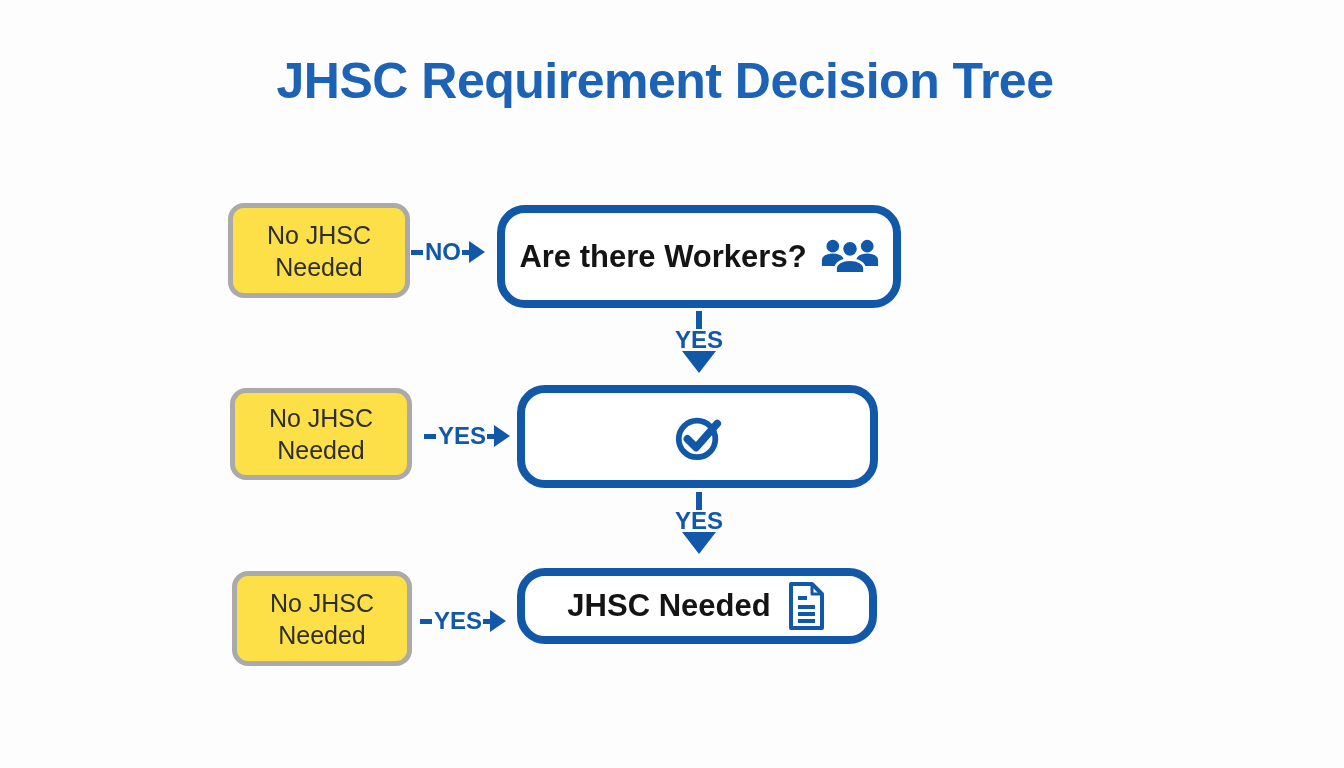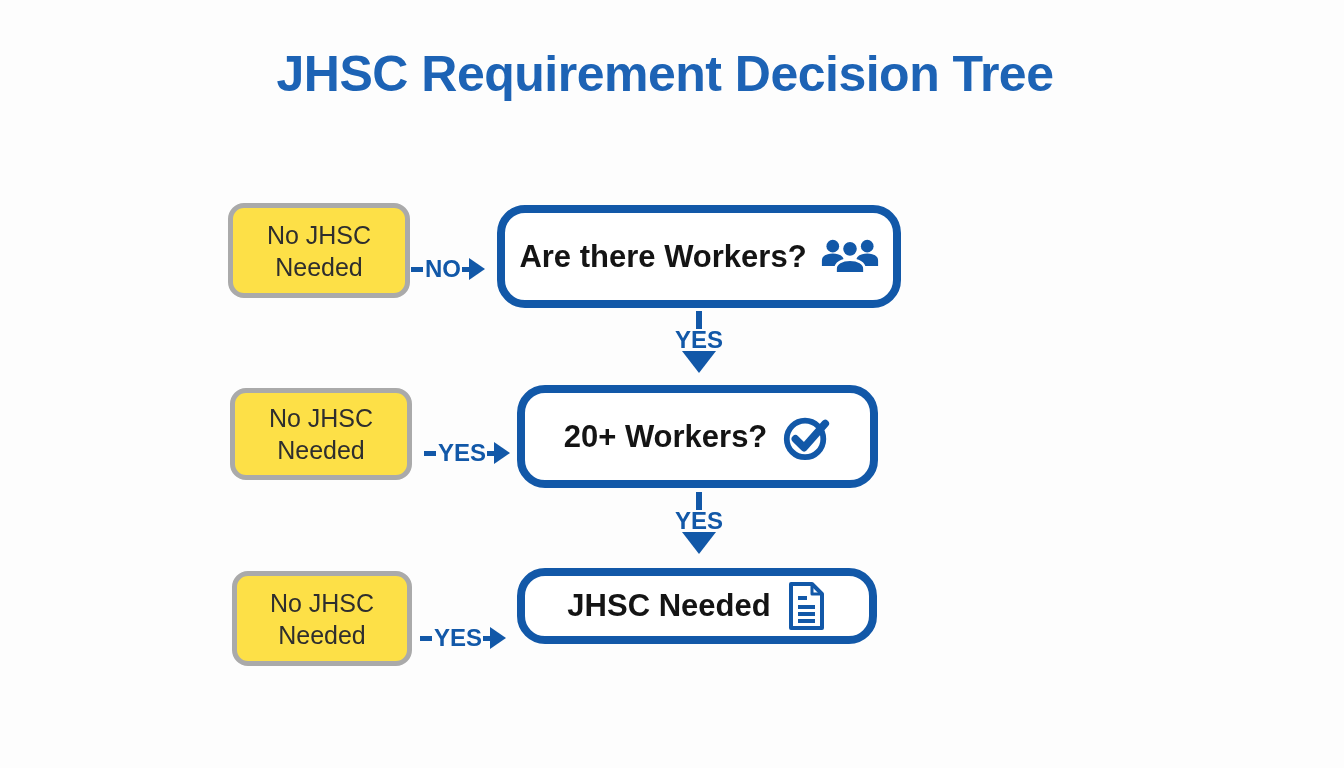--- a/index.html
+++ b/index.html
@@ -8,40 +8,40 @@
     --gray-border:#aaaaaa;
     --box-text:#141414;
     --outcome-text:#2e2e2e;
     --background:#fdfdfd;
   }
   *{box-sizing:border-box;margin:0;padding:0;}
   body{font-family:"Liberation Sans","DejaVu Sans",sans-serif;background:#fff;}
   .canvas{position:relative;width:1344px;height:768px;background:var(--background);overflow:hidden;}
 
   .page-title{
-    position:absolute;top:45px;left:0;width:1330px;text-align:center;
+    position:absolute;top:52px;left:0;width:1330px;text-align:center;
     font-size:50px;font-weight:700;letter-spacing:-0.5px;color:var(--title-blue);
   }
 
   .outcome-box{
     position:absolute;display:flex;align-items:center;justify-content:center;
     border:5px solid var(--gray-border);border-radius:16px;background:#fde047;
     color:var(--outcome-text);font-size:25px;line-height:1.28;text-align:center;
   }
   .outcome-box .outcome-text{display:block;width:150px;}
 
   .decision-box{
     position:absolute;display:flex;align-items:center;justify-content:center;gap:14px;
     border:8px solid var(--blue);border-radius:28px;background:#fff;
     color:var(--box-text);font-size:31px;font-weight:700;white-space:nowrap;
   }
   .decision-box svg{flex:0 0 auto;color:var(--blue);}
 
   .h-arrow{
-    position:absolute;display:flex;align-items:center;color:var(--blue);margin-top:17px;
+    position:absolute;display:flex;align-items:center;color:var(--blue);
   }
   .h-dash{width:12px;height:5px;background:var(--blue);margin-right:2px;}
   .h-label{font-size:24px;font-weight:800;letter-spacing:0;}
   .h-shaft{width:7px;height:5px;background:var(--blue);margin-left:1px;}
   .h-head{width:0;height:0;border-top:11px solid transparent;border-bottom:11px solid transparent;border-left:16px solid var(--blue);}
 
   .v-arrow{
     position:absolute;display:flex;flex-direction:column;align-items:center;color:var(--blue);
   }
   .v-line{width:6px;height:18px;background:var(--blue);}
@@ -102,21 +102,20 @@
   <div class="outcome-box r2-outcome">
     <span class="outcome-text">No JHSC Needed</span>
   </div>
   <div class="h-arrow r2-harrow">
     <span class="h-dash"></span>
     <span class="h-label">YES</span>
     <span class="h-shaft"></span>
     <span class="h-head"></span>
   </div>
   <div class="decision-box r2-decision">
-    <span>20+ Workers?</span>
     <svg width="50" height="50" viewBox="0 0 52 52" aria-hidden="true">
       <circle cx="25" cy="28" r="19" fill="none" stroke="currentColor" stroke-width="6"></circle>
       <path d="M15 28 l9 9 L46 12" fill="none" stroke="currentColor" stroke-width="8" stroke-linecap="round" stroke-linejoin="round"></path>
     </svg>
   </div>
 
   <div class="v-arrow varrow-2">
     <span class="v-line"></span>
     <span class="v-label">YES</span>
     <span class="v-head"></span>

